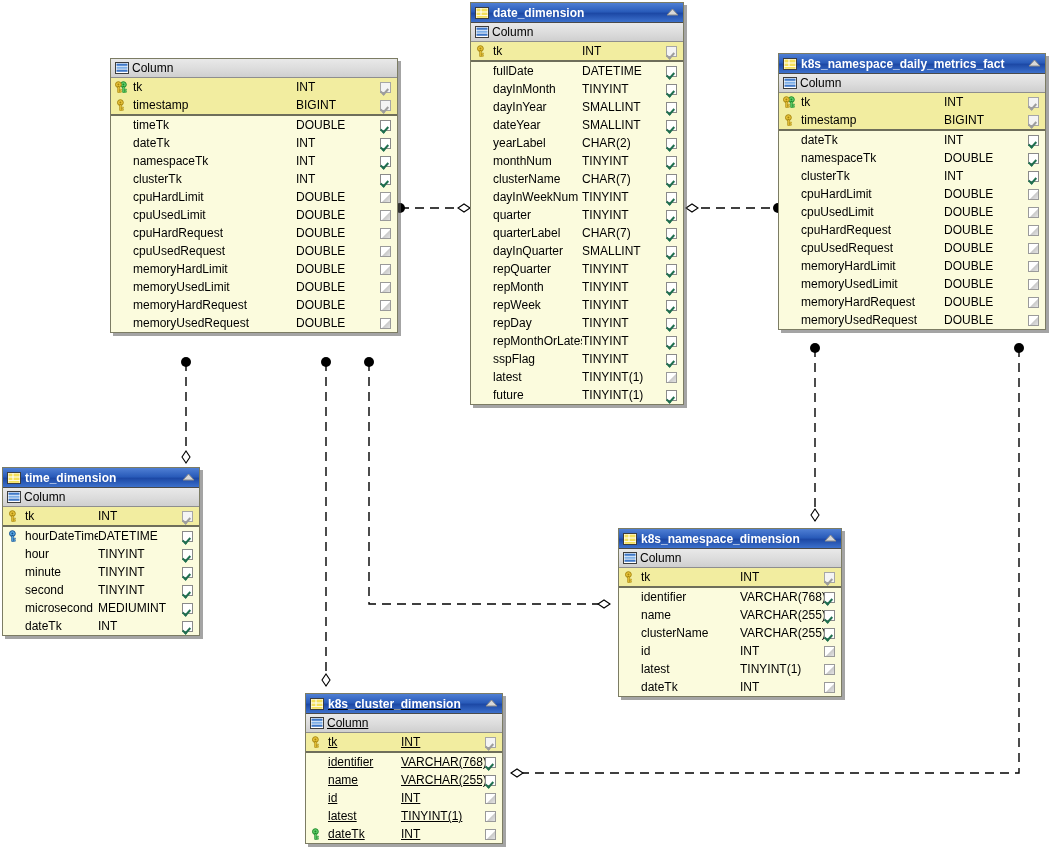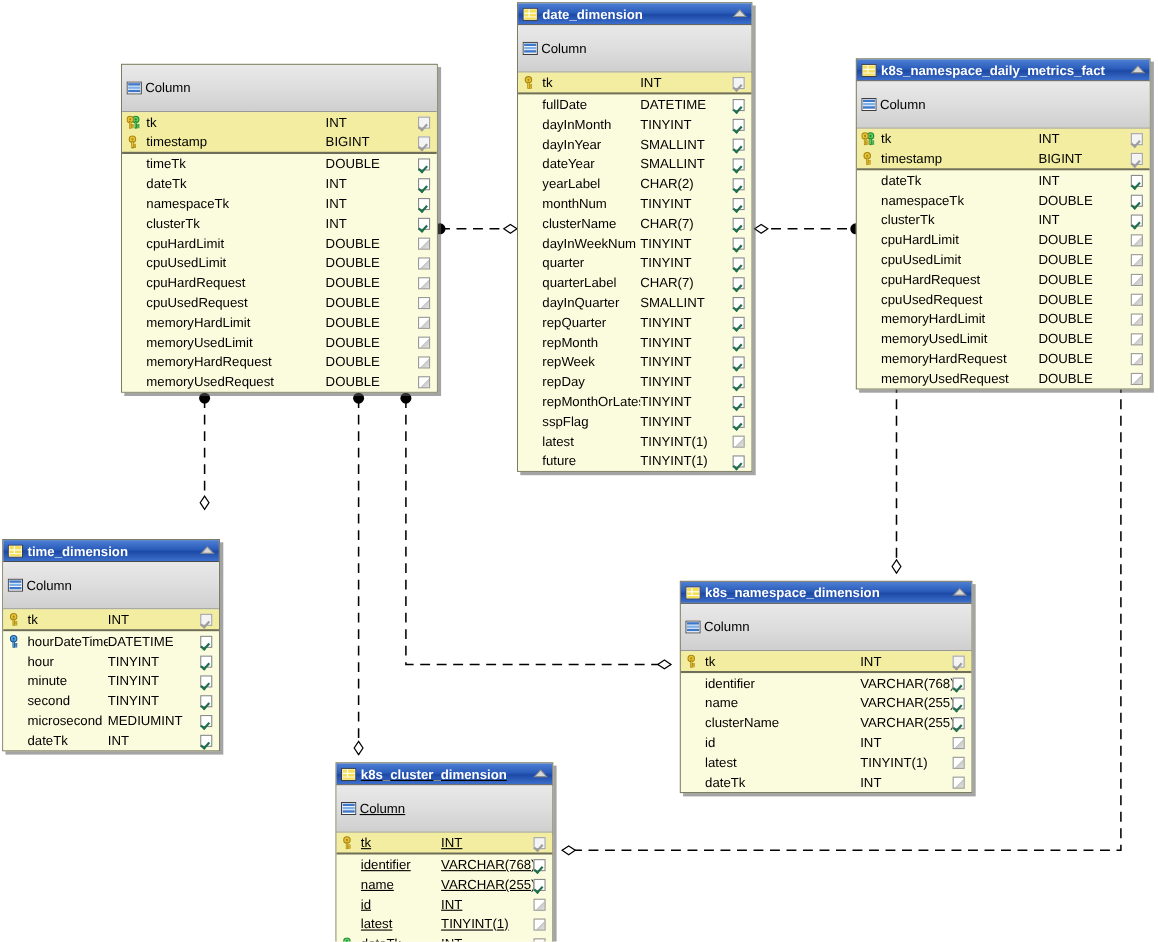--- a/index.html
+++ b/index.html
@@ -30,21 +30,21 @@
     color:#ffffff;
     font-weight:bold;
     font-size:12px;
     white-space:nowrap;
     overflow:hidden;
   }
   .tbl-title .t-label{flex:1 1 auto;overflow:hidden;text-overflow:clip;}
   .tbl-sub{
     height:18px;
     display:flex;align-items:center;
-    padding:12px 4px;
+    padding:0 4px;
     background:linear-gradient(to bottom,#e9e9e9 0%,#dcdcdc 55%,#cfcfcf 100%);
     border-bottom:1px solid #8e8e8e;
     font-size:12px;
     color:#000;
   }
   .pk-block{
     background:#f2eda0;
     border-bottom:2px solid #6e6e5a;
   }
   .rows{background:#fbfbdd;}
@@ -741,21 +741,21 @@
             <span class="ico" style="width:13px;display:inline-block"></span>
           </span>
           <span class="namecell">memoryUsedRequest</span>
           <span class="typecell" style="width: 80px;">DOUBLE</span>
           <span class="chkcell">
             <span class="chk dim"></span>
           </span>
         </div>
       </div>
     </div>
-    <div class="tbl" style="left: 2px; top: 490px; width: 198px;">
+    <div class="tbl" style="left: 2px; top: 467px; width: 198px;">
       <div class="tbl-title">
         <span style="margin-right: 4px; display: flex; align-items: center;">
           <svg class="ico" width="14" height="12" viewBox="0 0 14 12">
             <rect x=".5" y=".5" width="13" height="11" fill="#ffffff" stroke="#3d3d3d"></rect>
             <rect x="1.5" y="1.5" width="4" height="3" fill="#f4df59"></rect>
             <rect x="6.5" y="1.5" width="6" height="3" fill="#f4df59"></rect>
             <rect x="1.5" y="5.5" width="4" height="2.5" fill="#f4df59"></rect>
             <rect x="6.5" y="5.5" width="6" height="2.5" fill="#f4df59"></rect>
             <rect x="1.5" y="8.8" width="11" height="2" fill="#f4df59"></rect>
           </svg>
@@ -862,21 +862,21 @@
             <span class="ico" style="width:13px;display:inline-block"></span>
           </span>
           <span class="namecell">dateTk</span>
           <span class="typecell" style="width: 80px;">INT</span>
           <span class="chkcell">
             <span class="chk on"></span>
           </span>
         </div>
       </div>
     </div>
-    <div class="tbl" style="left: 618px; top: 528px; width: 266px;">
+    <div class="tbl" style="left: 618px; top: 528px; width: 224px;">
       <div class="tbl-title">
         <span style="margin-right: 4px; display: flex; align-items: center;">
           <svg class="ico" width="14" height="12" viewBox="0 0 14 12">
             <rect x=".5" y=".5" width="13" height="11" fill="#ffffff" stroke="#3d3d3d"></rect>
             <rect x="1.5" y="1.5" width="4" height="3" fill="#f4df59"></rect>
             <rect x="6.5" y="1.5" width="6" height="3" fill="#f4df59"></rect>
             <rect x="1.5" y="5.5" width="4" height="2.5" fill="#f4df59"></rect>
             <rect x="6.5" y="5.5" width="6" height="2.5" fill="#f4df59"></rect>
             <rect x="1.5" y="8.8" width="11" height="2" fill="#f4df59"></rect>
           </svg>

